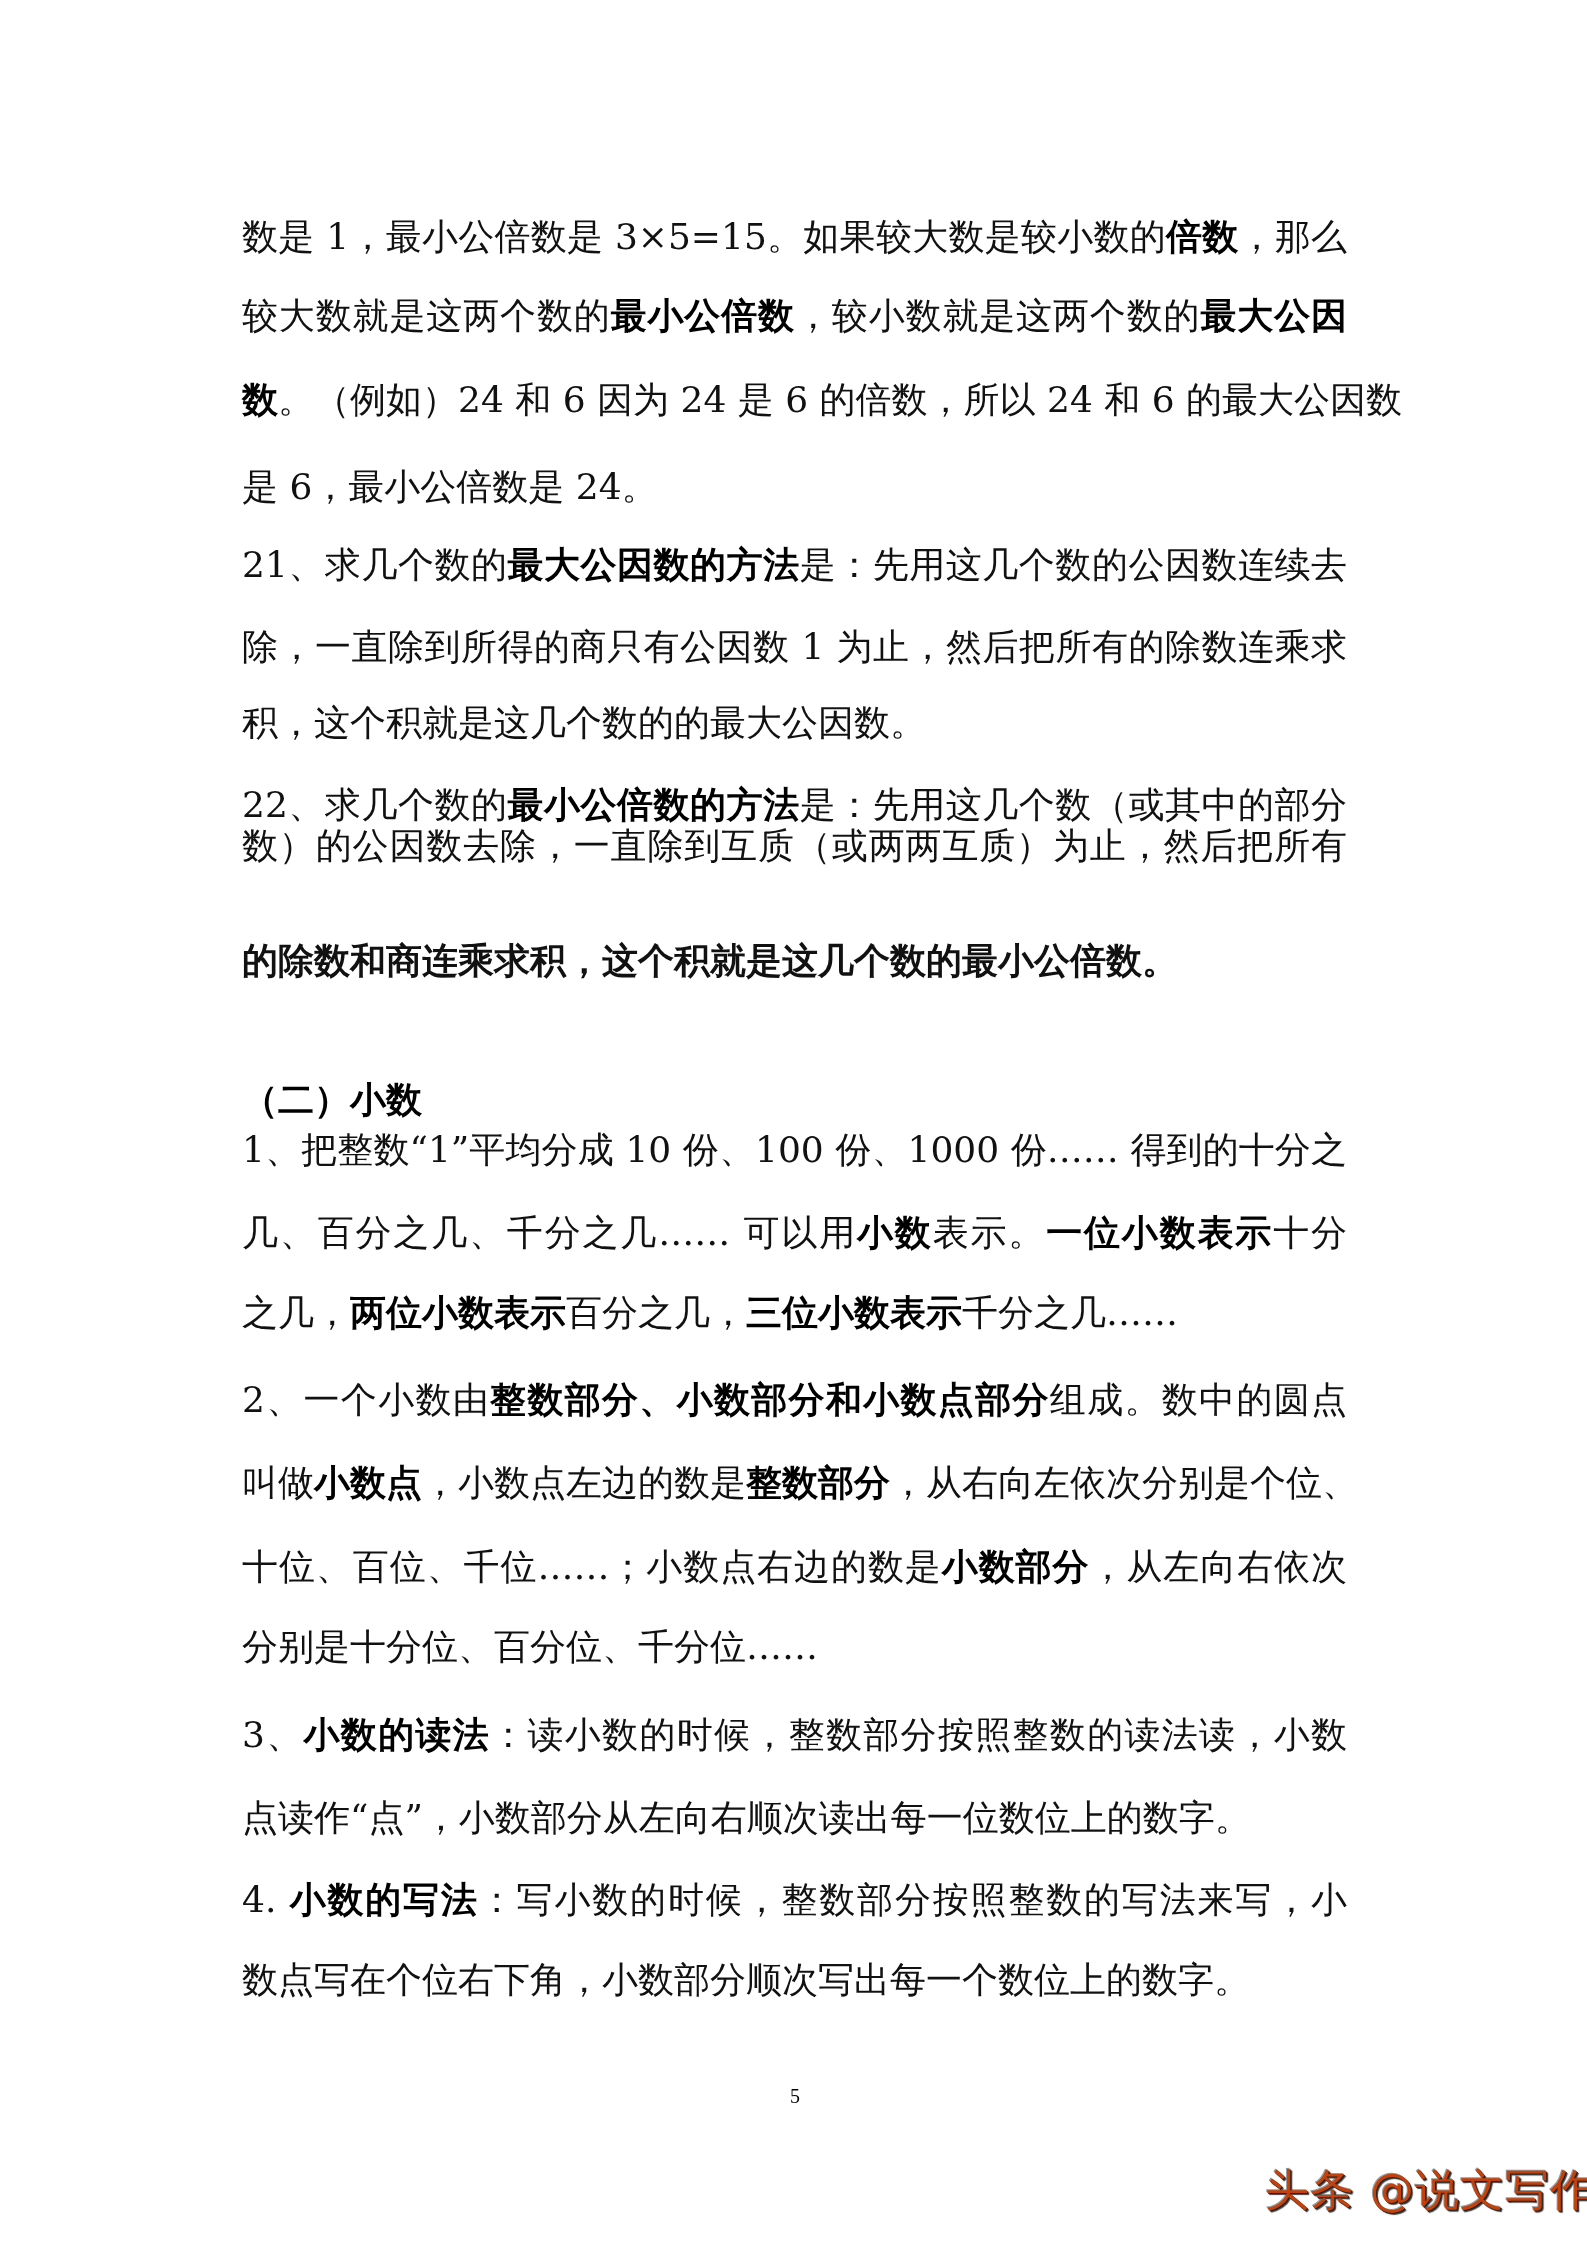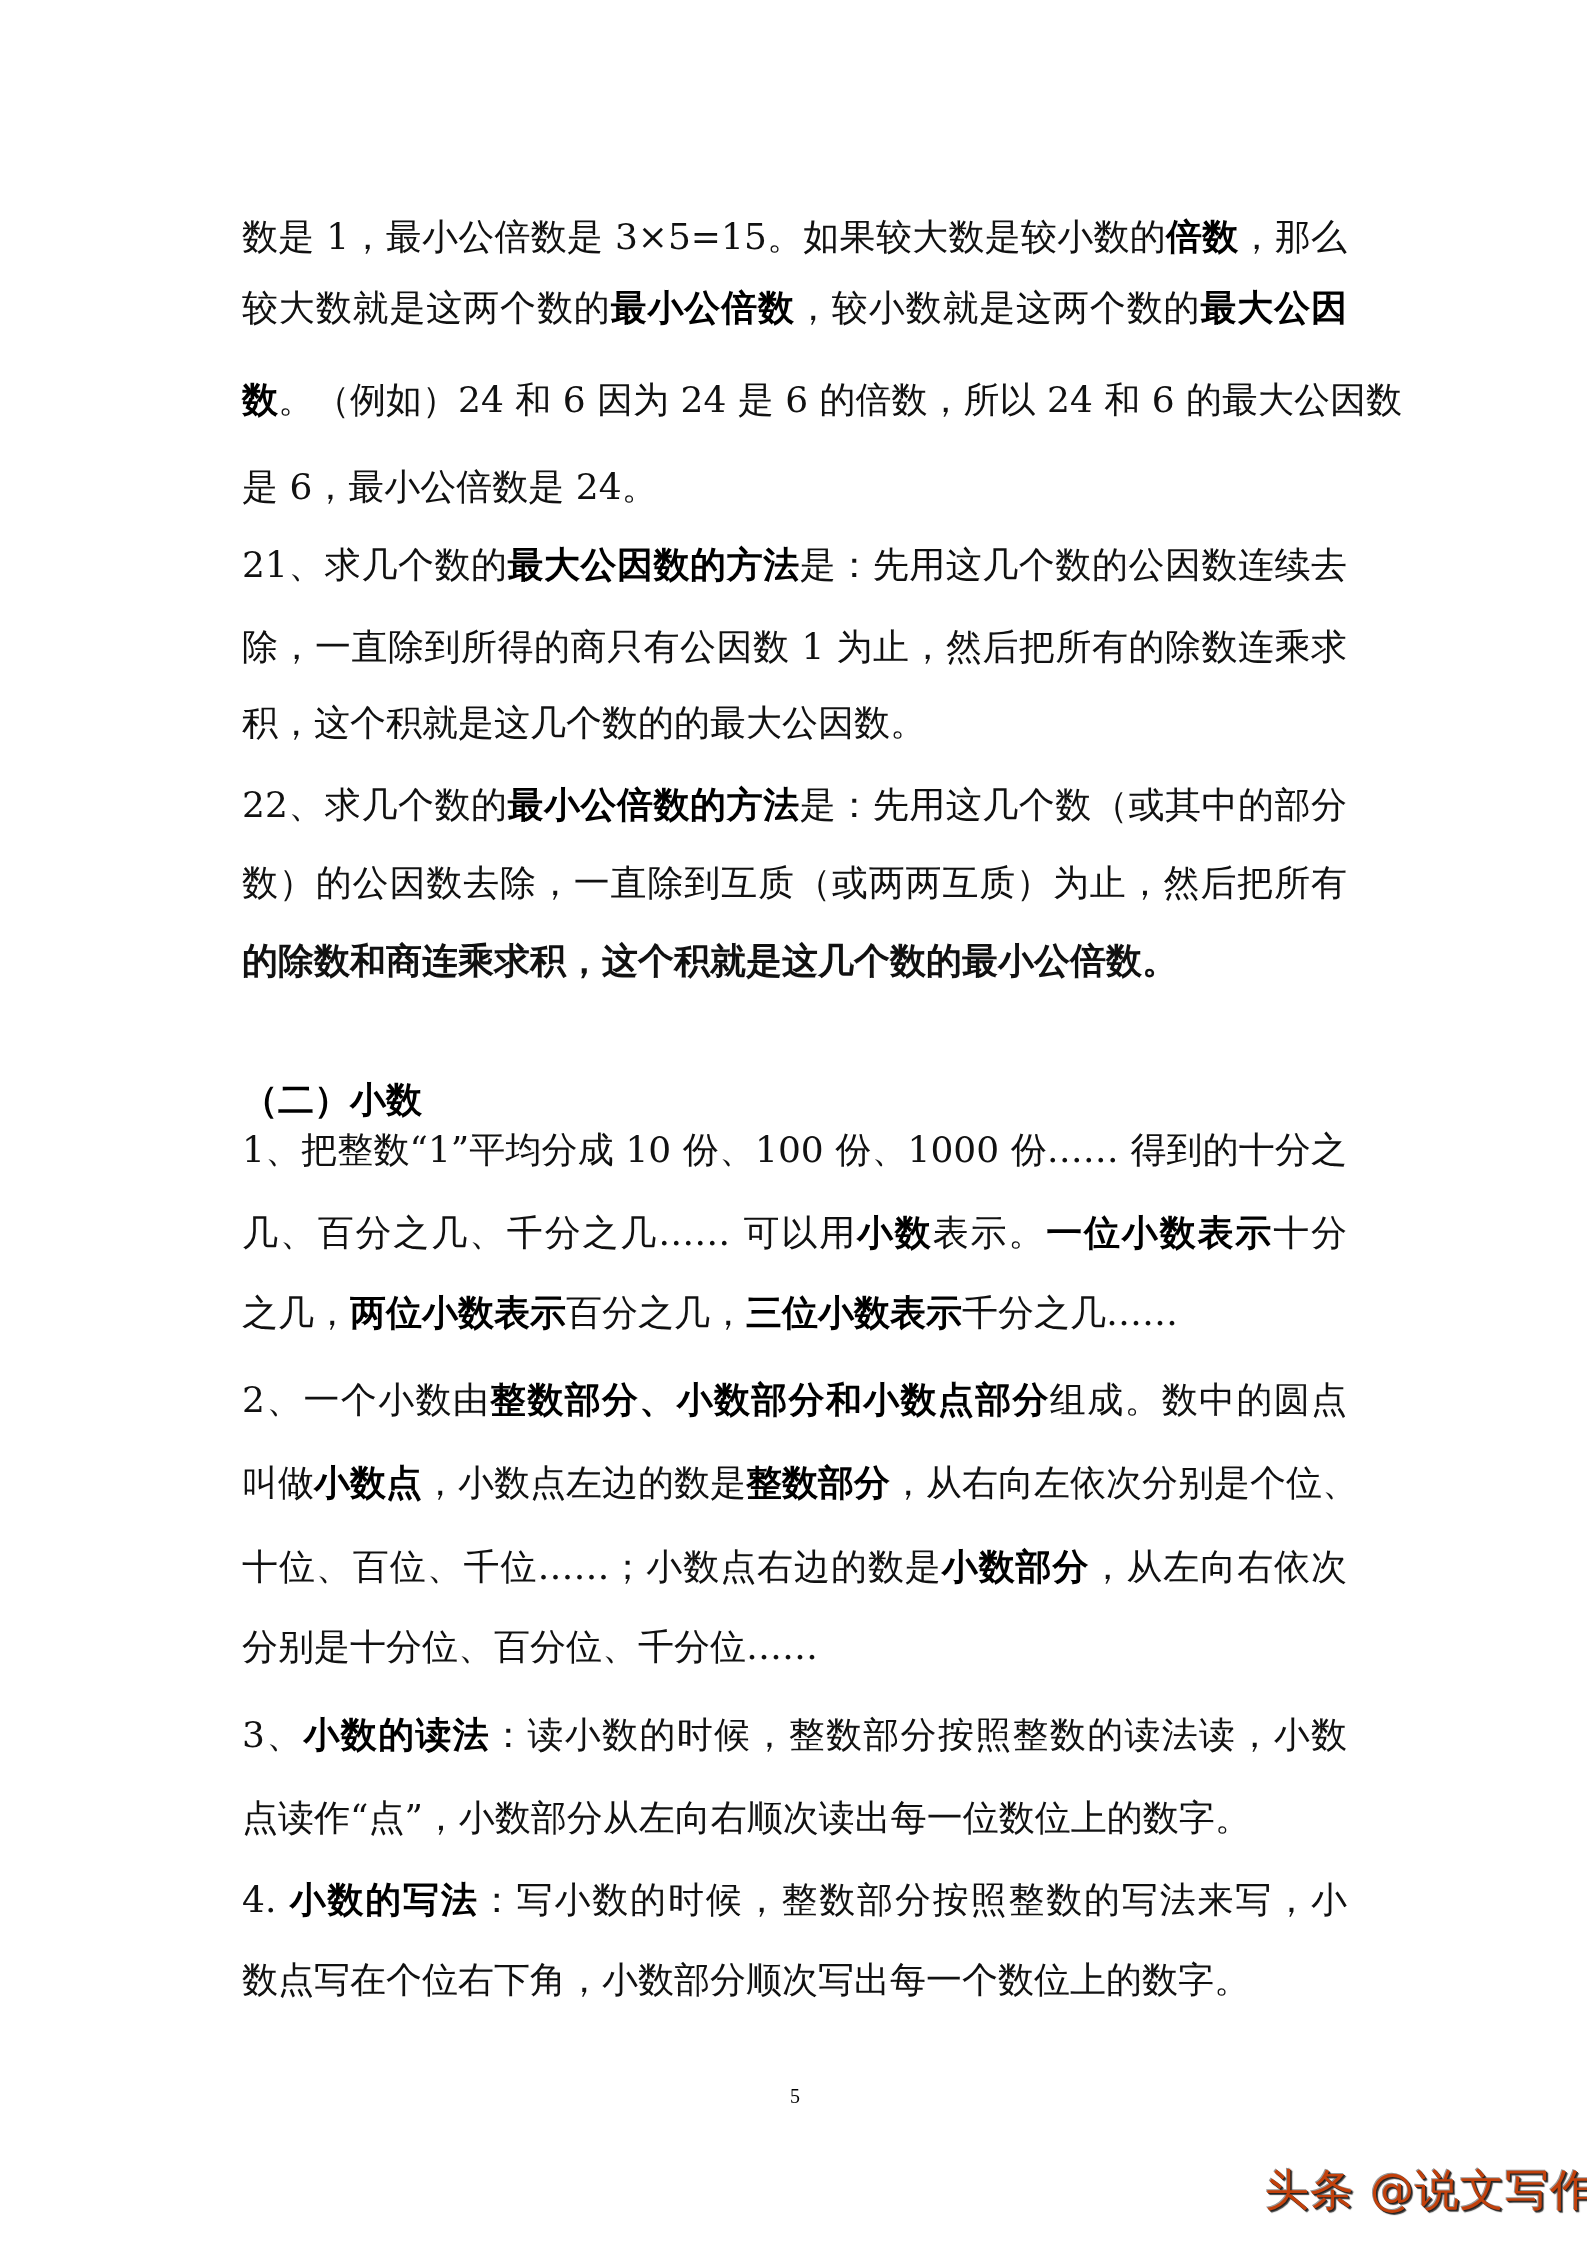--- a/index.html
+++ b/index.html
@@ -22,28 +22,28 @@
     font-family: "DejaVu Sans", "Liberation Sans", sans-serif; font-size: 44px; color: #c2410c;
     text-shadow: 1px 1px 0 #222, 2px 2px 1px #444, -1px -1px 0 #999; letter-spacing: 1px; white-space: nowrap;
   }
 </style>
 </head>
 <body>
 
 <div class="page">
   <div id="lines">
       <div class="line" style="top: 209px;"><span>数是 1，最小公倍数是 3×5=15。如果较大数是较小数的</span><b>倍数</b><span>，那么</span></div>
-      <div class="line" style="top: 280px;"><span>较大数就是这两个数的</span><b>最小公倍数</b><span>，较小数就是这两个数的</span><b>最大公因</b></div>
+      <div class="line" style="top: 288px;"><span>较大数就是这两个数的</span><b>最小公倍数</b><span>，较小数就是这两个数的</span><b>最大公因</b></div>
       <div class="line" style="top: 372px;"><b>数</b><span>。（例如）24 和 6 因为 24 是 6 的倍数，所以 24 和 6 的最大公因数</span></div>
       <div class="line last" style="top: 459px;"><span>是 6，最小公倍数是 24。</span></div>
       <div class="line" style="top: 537px;"><span>21、求几个数的</span><b>最大公因数的方法</b><span>是：先用这几个数的公因数连续去</span></div>
       <div class="line" style="top: 619px;"><span>除，一直除到所得的商只有公因数 1 为止，然后把所有的除数连乘求</span></div>
       <div class="line last" style="top: 695px;"><span>积，这个积就是这几个数的的最大公因数。</span></div>
       <div class="line" style="top: 777px;"><span>22、求几个数的</span><b>最小公倍数的方法</b><span>是：先用这几个数（或其中的部分</span></div>
-      <div class="line" style="top: 855px;"><span>数）的公因数去除，一直除到互质（或两两互质）为止，然后把所有</span></div>
+      <div class="line" style="top: 821px; font-family: Liberation Mono, monospace;"><span>数）的公因数去除，一直除到互质（或两两互质）为止，然后把所有</span></div>
       <div class="line last" style="top: 932px; font-weight: bold;"><span>的除数和商连乘求积，这个积就是这几个数的最小公倍数。</span></div>
       <div class="line last heading" style="top: 1072px;"><b>（二）小数</b></div>
       <div class="line" style="top: 1122px;"><span>1、把整数“1”平均分成 10 份、100 份、1000 份…… 得到的十分之</span></div>
       <div class="line" style="top: 1205px;"><span>几、百分之几、千分之几…… 可以用</span><b>小数</b><span>表示。</span><b>一位小数表示</b><span>十分</span></div>
       <div class="line last" style="top: 1285px;"><span>之几，</span><b>两位小数表示</b><span>百分之几，</span><b>三位小数表示</b><span>千分之几……</span></div>
       <div class="line" style="top: 1372px;"><span>2、一个小数由</span><b>整数部分、小数部分和小数点部分</b><span>组成。数中的圆点</span></div>
       <div class="line" style="top: 1455px;"><span>叫做</span><b>小数点</b><span>，小数点左边的数是</span><b>整数部分</b><span>，从右向左依次分别是个位、</span></div>
       <div class="line" style="top: 1539px;"><span>十位、百位、千位……；小数点右边的数是</span><b>小数部分</b><span>，从左向右依次</span></div>
       <div class="line last" style="top: 1619px;"><span>分别是十分位、百分位、千分位……</span></div>
       <div class="line" style="top: 1707px;"><span>3、</span><b>小数的读法</b><span>：读小数的时候，整数部分按照整数的读法读，小数</span></div>

